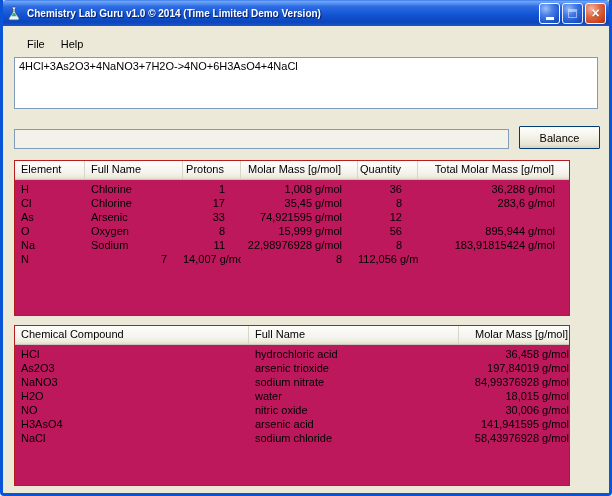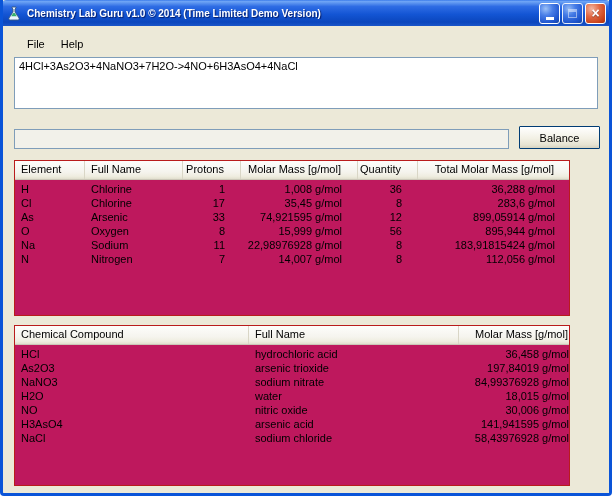--- a/index.html
+++ b/index.html
@@ -139,41 +139,39 @@
           <div class="lv-cell a-r">35,45 g/mol</div>
           <div class="lv-cell a-r">8</div>
           <div class="lv-cell a-r">283,6 g/mol</div>
         </div>
         <div class="lv-row">
           <div class="lv-cell a-l">As</div>
           <div class="lv-cell a-l">Arsenic</div>
           <div class="lv-cell a-r">33</div>
           <div class="lv-cell a-r">74,921595 g/mol</div>
           <div class="lv-cell a-r">12</div>
-          <div class="lv-cell a-r">899,05914 g/mol</div>
         </div>
         <div class="lv-row">
           <div class="lv-cell a-l">O</div>
           <div class="lv-cell a-l">Oxygen</div>
           <div class="lv-cell a-r">8</div>
           <div class="lv-cell a-r">15,999 g/mol</div>
           <div class="lv-cell a-r">56</div>
           <div class="lv-cell a-r">895,944 g/mol</div>
         </div>
         <div class="lv-row">
           <div class="lv-cell a-l">Na</div>
           <div class="lv-cell a-l">Sodium</div>
           <div class="lv-cell a-r">11</div>
           <div class="lv-cell a-r">22,98976928 g/mol</div>
           <div class="lv-cell a-r">8</div>
           <div class="lv-cell a-r">183,91815424 g/mol</div>
         </div>
         <div class="lv-row">
           <div class="lv-cell a-l">N</div>
-          <div class="lv-cell a-l">Nitrogen</div>
           <div class="lv-cell a-r">7</div>
           <div class="lv-cell a-r">14,007 g/mol</div>
           <div class="lv-cell a-r">8</div>
           <div class="lv-cell a-r">112,056 g/mol</div>
         </div>
       </div>
   </div>
 
   <div class="listview compounds">
     <div class="lv-header">

